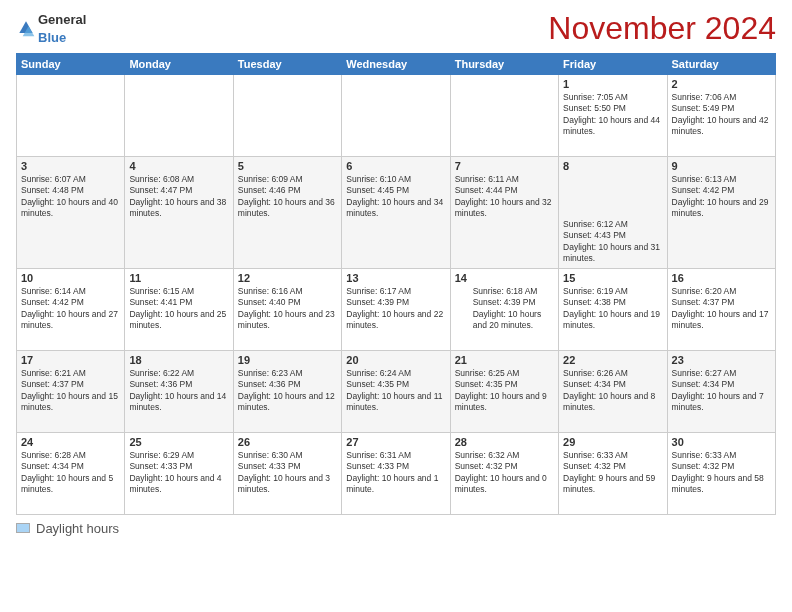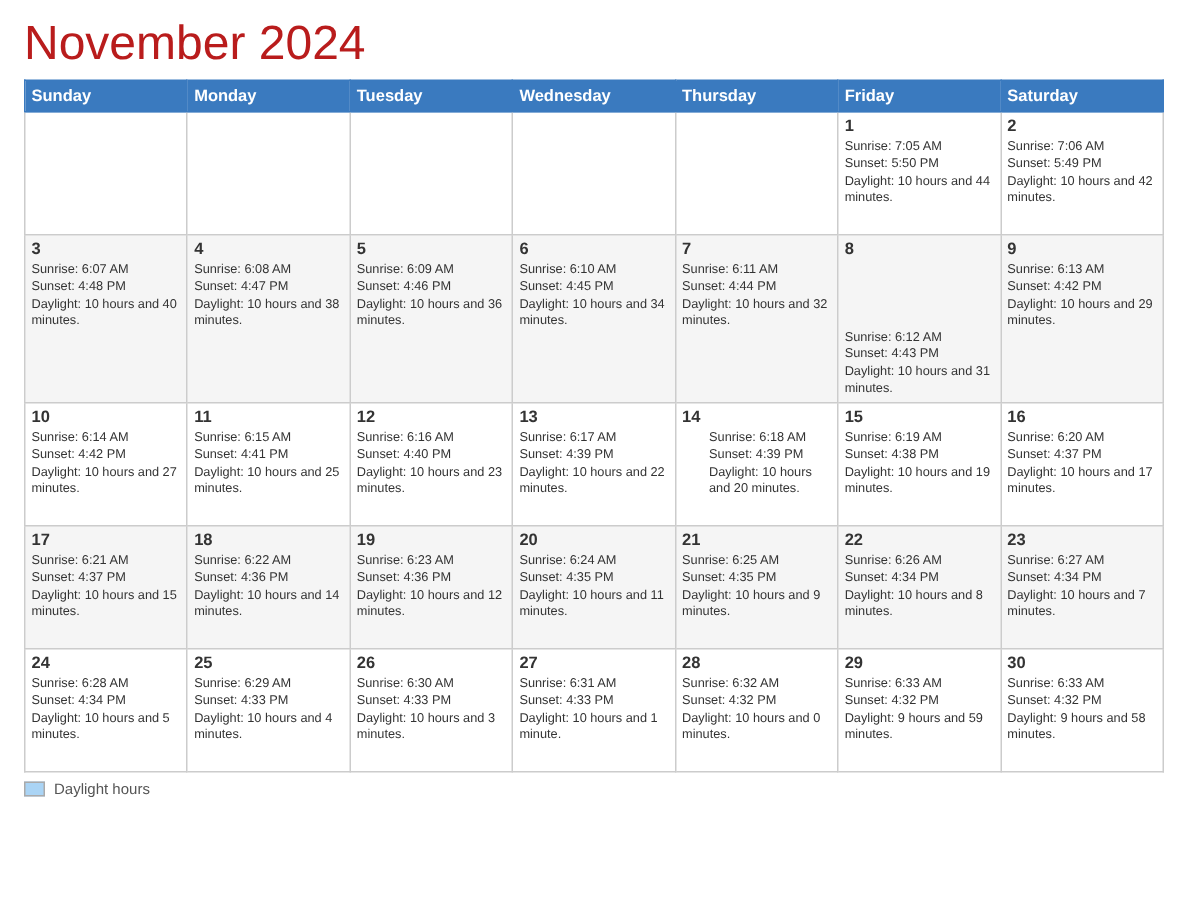--- a/index.html
+++ b/index.html
@@ -41,28 +41,38 @@
     }
 
     .calendar tr:nth-child(even) td { background: #f5f5f5; }
 
     .day-num { font-size: 11px; font-weight: bold; color: #333; display: block; margin-bottom: 2px; }
 
     .cell-info { font-size: 8.5px; line-height: 1.35; color: #333; }
 
     .empty-cell { background: #fff !important; }
 
-    .legend { display: flex; align-items: center; gap: 6px; margin-top: 6px; font-size: 10px; color: #555; }
+    .legend { display: flex; align-items: center; gap: 6px; margin-top: 6px; font-size: 13px; color: #555; }
     .legend-box { width: 14px; height: 10px; background: #aad4f5; border: 1px solid #aaa; display: inline-block; }
   </style>
 </head>
 <body>
 
 <div class="page">
   <div class="header">
+    <div class="logo">
+      <svg class="logo-icon" viewBox="0 0 24 24" width="28" height="28">
+        <polygon points="12,4 20,18 4,18" fill="#3a7abf"></polygon>
+        <polygon points="15,10 22,22 8,22" fill="#5aaae0" opacity="0.7"></polygon>
+      </svg>
+      <div>
+        <div><span class="logo-text-general">General</span></div>
+        <div><span class="logo-text-blue">Blue</span></div>
+      </div>
+    </div>
     <div class="title-block">
       <div class="month-title">November 2024</div>
     </div>
   </div>
 
   <table class="calendar">
     <thead>
       <tr id="weekday-header">
           <th>Sunday</th>
           <th>Monday</th>

